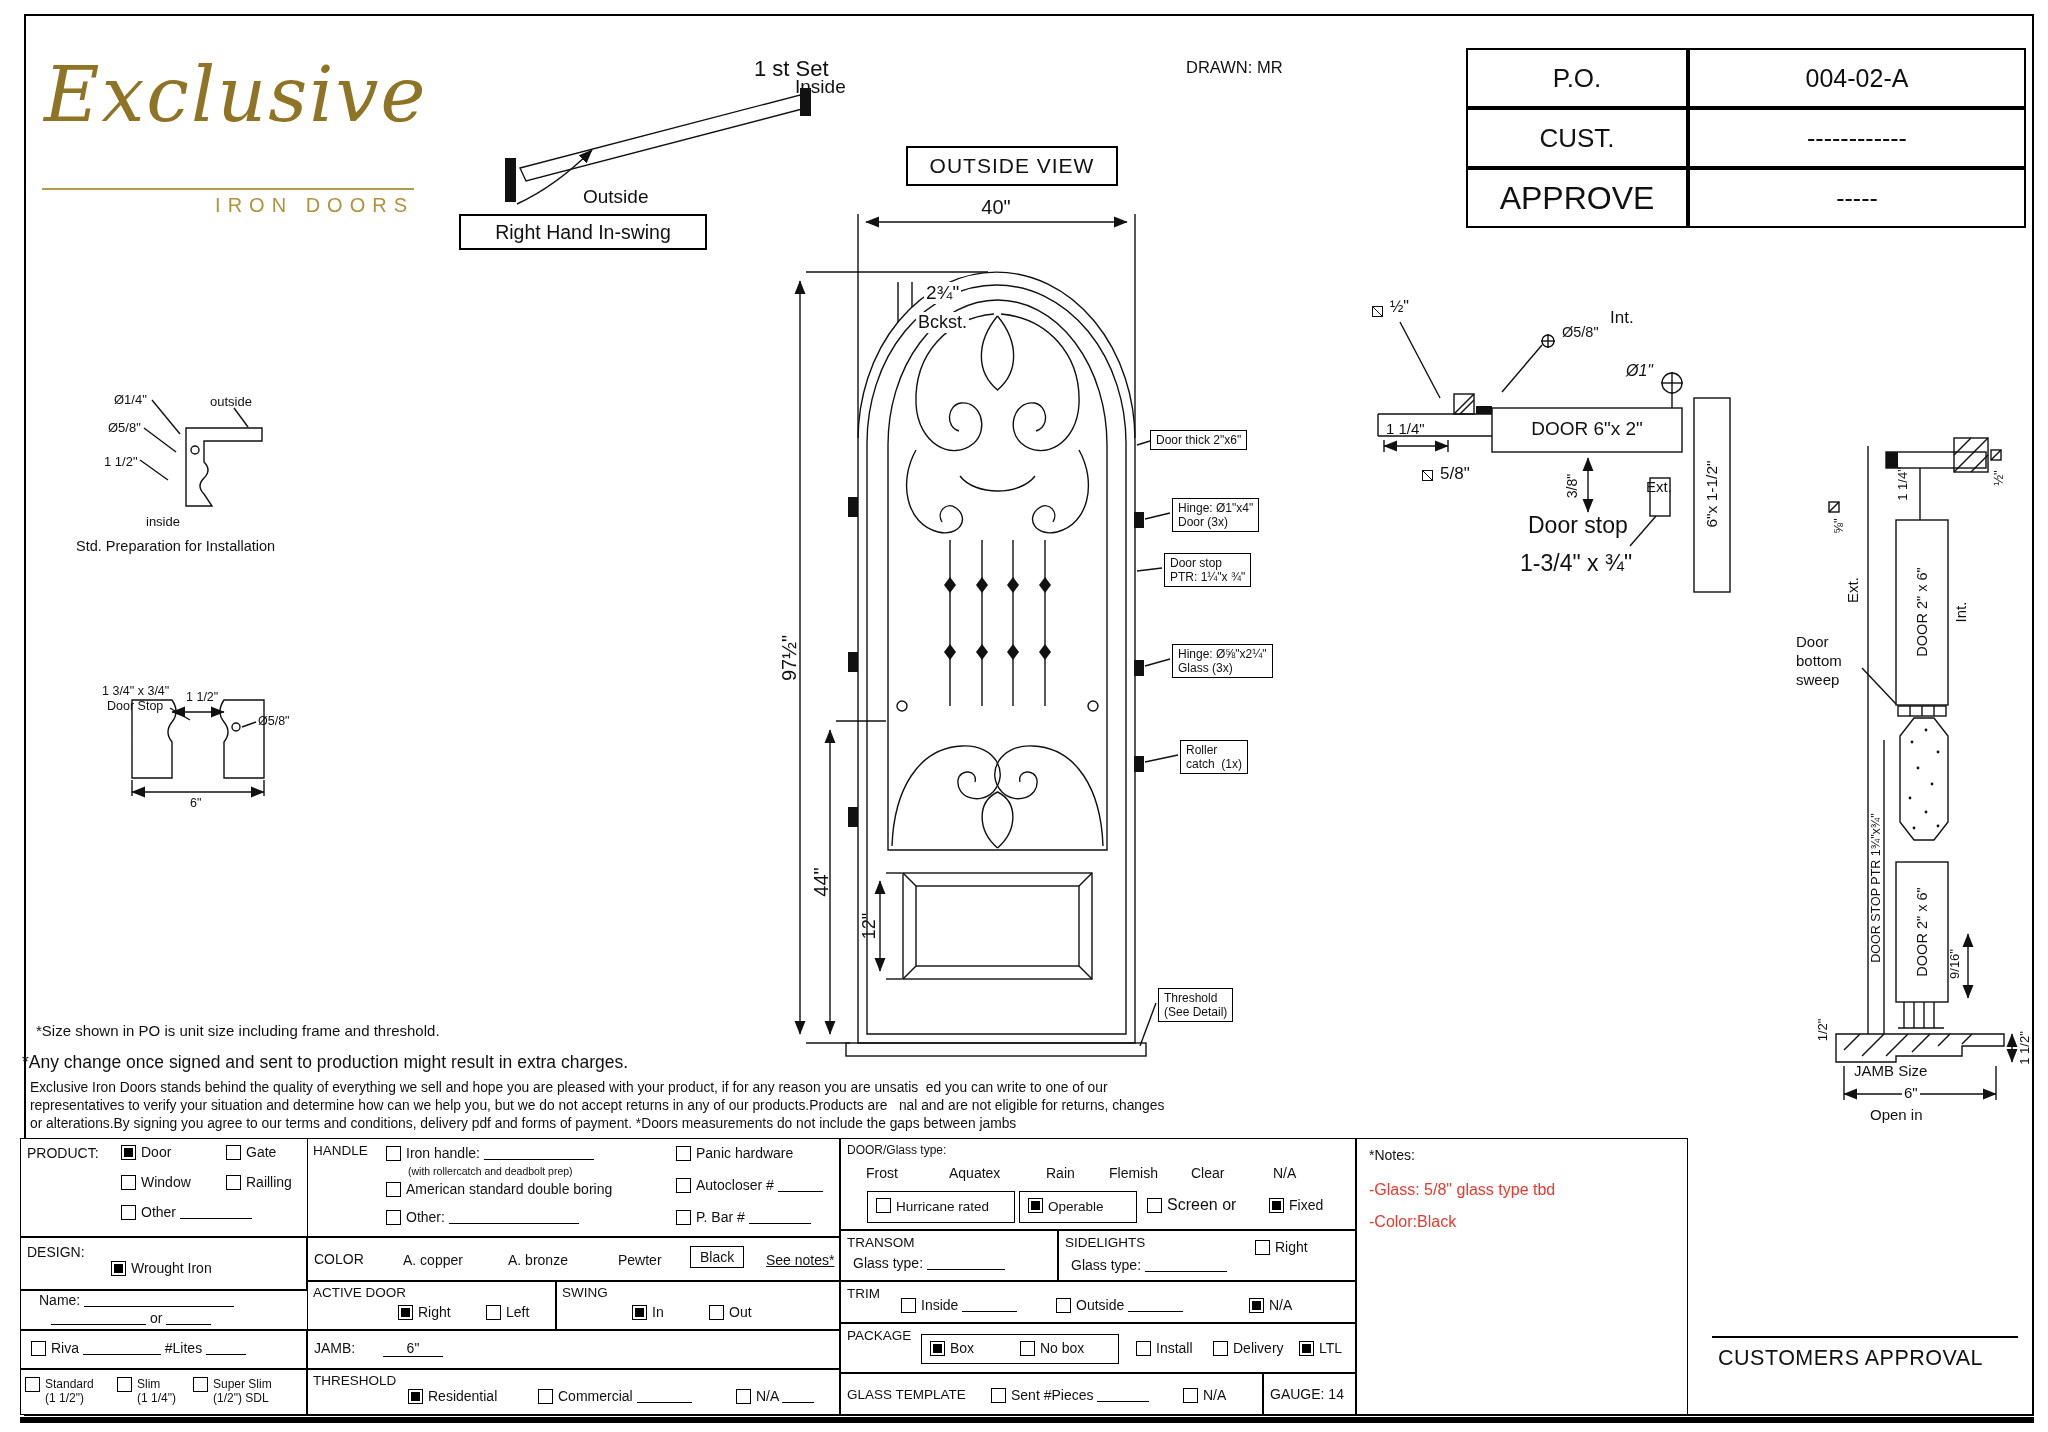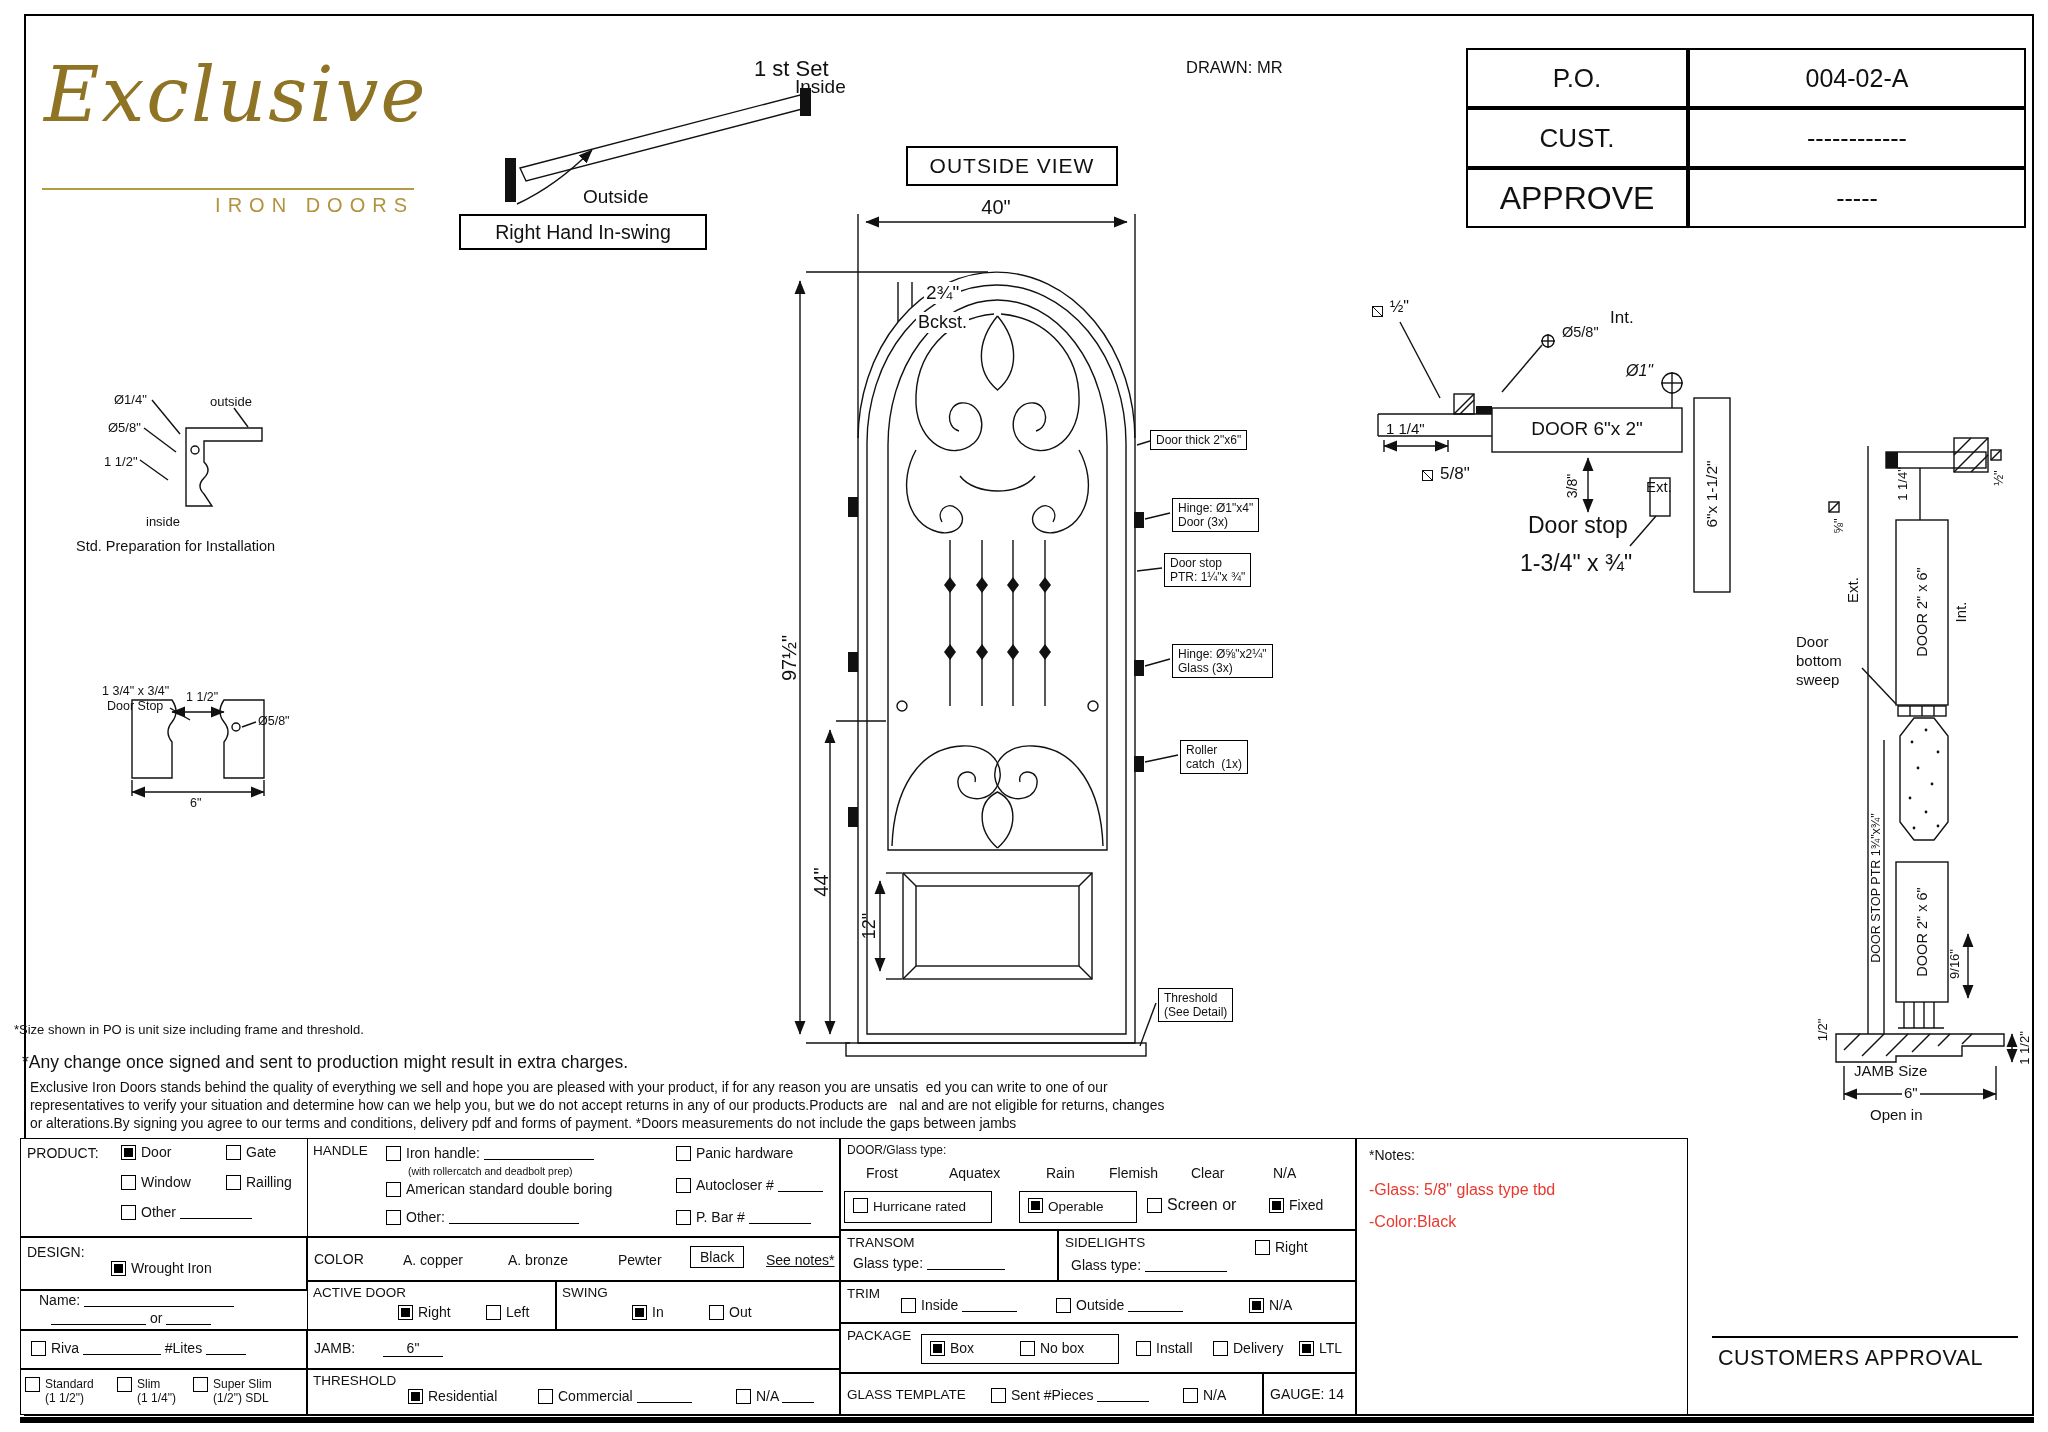--- a/index.html
+++ b/index.html
@@ -298,21 +298,21 @@
     </div>
 <div class="lbl rotc" style="left:1876px;top:888px;font-size:12.5px">DOOR STOP PTR 1¾"x¾"</div>
 <div class="lbl rotc" style="left:1922px;top:932px;font-size:14.5px">DOOR 2" x 6"</div>
 <div class="lbl rotc" style="left:1954px;top:964px;font-size:13px">9/16"</div>
 <div class="lbl rotc" style="left:1822px;top:1030px;font-size:13px">1/2"</div>
 <div class="lbl" style="left:1854px;top:1062px;font-size:15px">JAMB Size</div>
 <div class="lbl bgw" style="left:1902px;top:1084px;font-size:15px">6"</div>
 <div class="lbl" style="left:1870px;top:1106px;font-size:15px">Open in</div>
 <div class="lbl rotc" style="left:2024px;top:1048px;font-size:13px">1 1/2"</div>
 
-<div class="lbl" style="left:14px;top:1022px;font-size:13px">*Size shown in PO is unit size including frame and threshold.</div>
+<div class="lbl" style="left:36px;top:1022px;font-size:15px">*Size shown in PO is unit size including frame and threshold.</div>
 <div class="lbl" style="left:22px;top:1052px;font-size:17.5px">*Any change once signed and sent to production might result in extra charges.</div>
 <div class="lbl pre" style="left:30px;top:1080px;font-size:13.8px">Exclusive Iron Doors stands behind the quality of everything we sell and hope you are pleased with your product, if for any reason you are unsatis  ed you can write to one of our</div>
 <div class="lbl pre" style="left:30px;top:1098px;font-size:13.8px">representatives to verify your situation and determine how can we help you, but we do not accept returns in any of our products.Products are   nal and are not eligible for returns, changes</div>
 <div class="lbl pre" style="left:30px;top:1116px;font-size:13.8px">or alterations.By signing you agree to our terms and conditions, delivery pdf and forms of payment. *Doors measurements do not include the gaps between jambs</div>
 
 <div class="c" style="left:20px;top:1138px;width:346px;height:99px">
   <span class="cl" style="left:6px;top:6px;font-size:14px">PRODUCT:</span>
   <span class="it" style="left:100px;top:5px"><span class="cb checked"></span><span>Door</span></span>
   <span class="it" style="left:205px;top:5px"><span class="cb"></span><span>Gate</span></span>
   <span class="it" style="left:100px;top:35px"><span class="cb"></span><span>Window</span></span>
@@ -376,21 +376,21 @@
 </div>
 
 <div class="c" style="left:840px;top:1138px;width:516px;height:92px">
   <span class="cl" style="left:6px;top:4px;font-size:12px">DOOR/Glass type:</span>
   <span class="it" style="left:25px;top:26px">Frost</span>
   <span class="it" style="left:108px;top:26px">Aquatex</span>
   <span class="it" style="left:205px;top:26px">Rain</span>
   <span class="it" style="left:268px;top:26px">Flemish</span>
   <span class="it" style="left:350px;top:26px">Clear</span>
   <span class="it" style="left:432px;top:26px">N/A</span>
-  <span style="position:absolute;left:3px;top:52px;width:148px;height:32px;border:1.6px solid #000">
+  <span style="position:absolute;left:26px;top:52px;width:148px;height:32px;border:1.6px solid #000">
         <span class="it" style="left:8px;top:6px;font-size:13.5px"><span class="cb"></span><span>Hurricane rated</span></span>
       </span>
   <span style="position:absolute;left:178px;top:52px;width:118px;height:32px;border:1.6px solid #000">
         <span class="it" style="left:8px;top:6px;font-size:13.5px"><span class="cb checked"></span><span>Operable</span></span>
       </span>
   <span class="it" style="left:306px;top:57px;font-size:16px"><span class="cb"></span><span>Screen or</span></span>
   <span class="it" style="left:428px;top:58px"><span class="cb checked"></span><span>Fixed</span></span>
 </div>
 <div class="c" style="left:840px;top:1230px;width:218px;height:51px">
   <span class="cl" style="left:6px;top:4px">TRANSOM</span>

